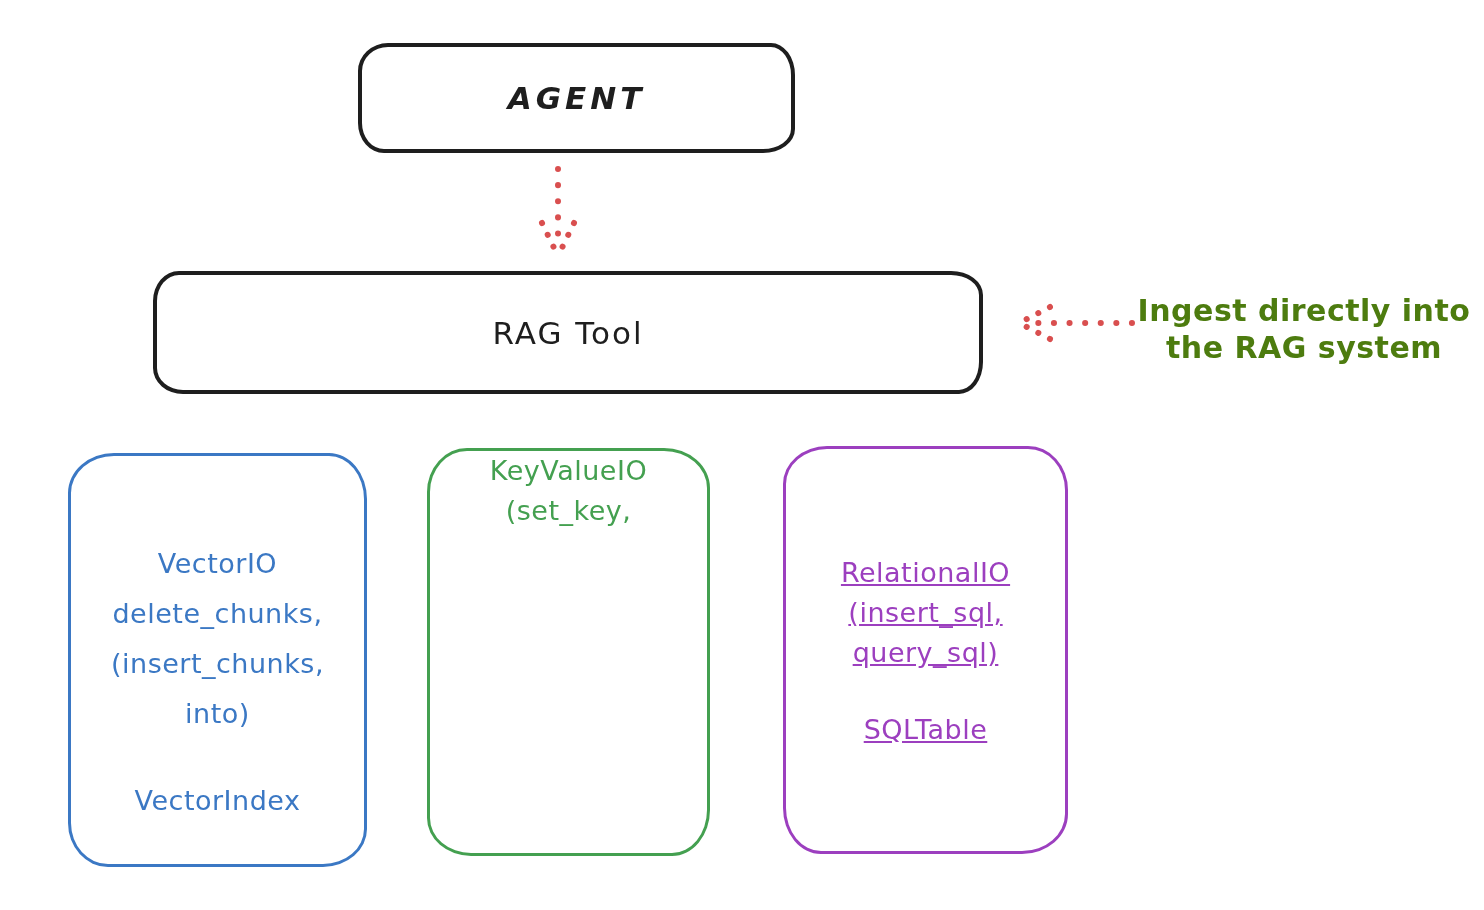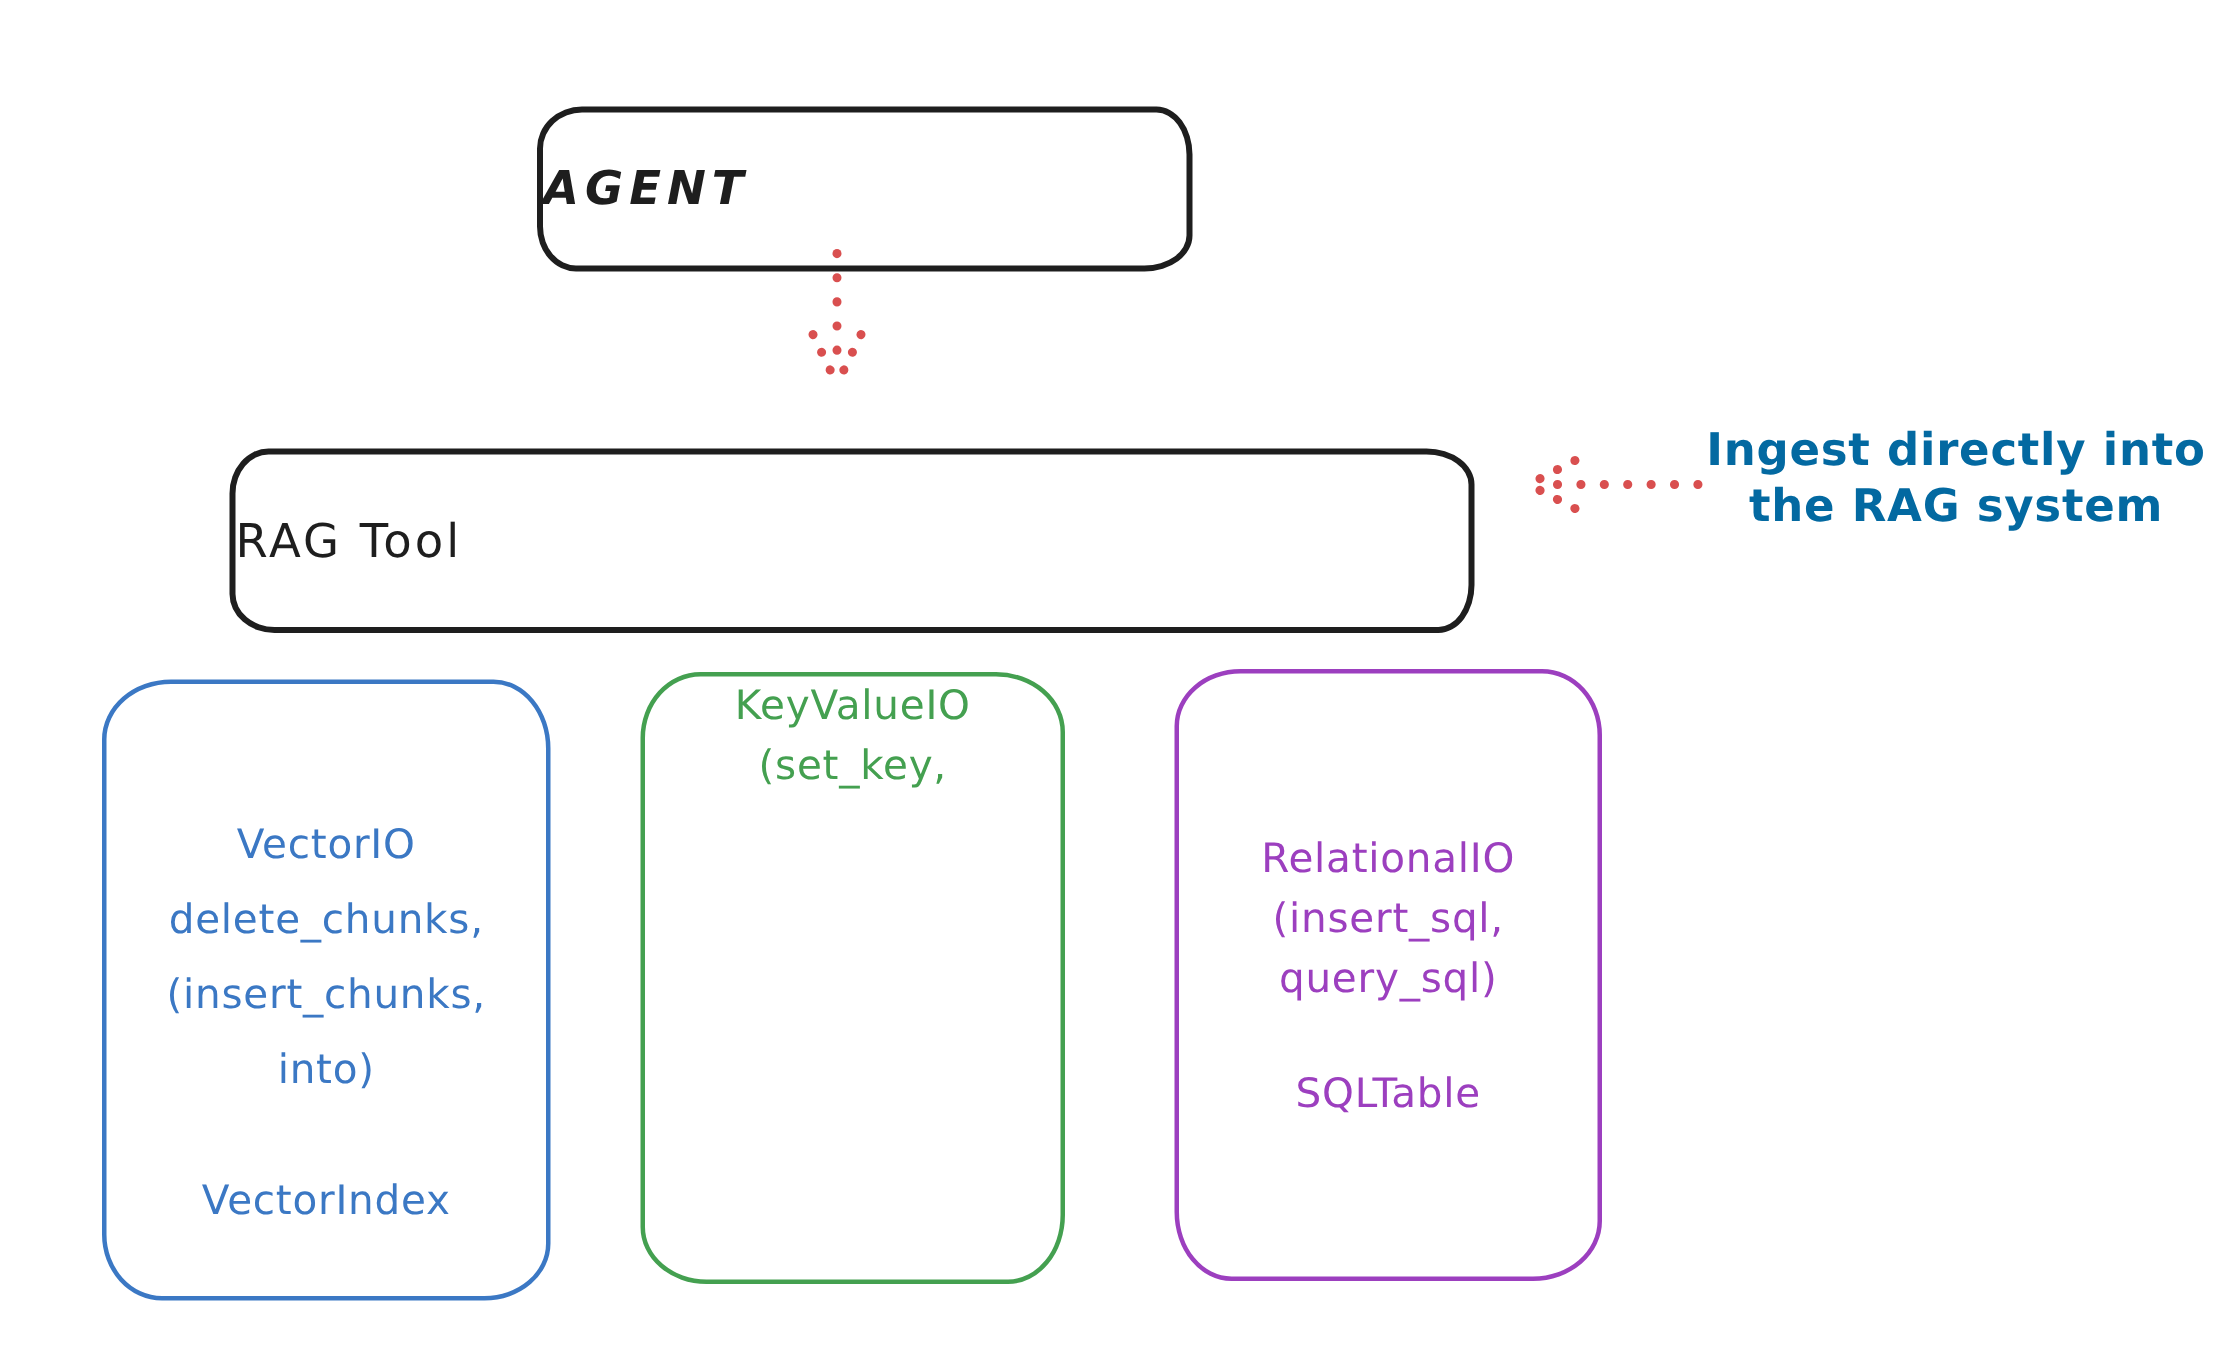--- a/index.html
+++ b/index.html
@@ -13,21 +13,21 @@
   }
   .abs { position:absolute; }
 
   
   .sketch-box {
     position:absolute;
     background:#ffffff;
     border:4px solid #1e1e1e;
     display:flex;
     align-items:center;
-    margin-top:28px;
+    justify-content:center;
   }
   .agent-box {
     left:358px; top:43px; width:437px; height:110px;
     border-radius:30px 24px 32px 26px / 28px 32px 24px 30px;
   }
   .agent-label {
     font-size:31px;
     font-weight:700;
     letter-spacing:4px;
     font-style:italic;
@@ -70,28 +70,29 @@
   .io-box.keyvalue {
     left:427px; top:448px; width:283px; height:408px;
     border-color:#44a050; color:#44a050;
     border-radius:40px 46px 38px 44px / 44px 40px 46px 38px;
   }
   .io-box.relational {
     left:783px; top:446px; width:285px; height:408px;
     border-color:#9c3fbf; color:#9c3fbf;
     border-radius:44px 40px 46px 38px / 38px 44px 40px 46px;
     padding-top:104px;
+    text-decoration:underline;
   }
   .index-line { margin-top:37px; }
 
   
   .annotation {
-    left:1128px; top:282px; width:352px;
+    left:1128px; top:292px; width:352px;
     text-align:center;
-    color:#0369a1;
+    color:#4d7c0f;
     font-size:30px;
     font-weight:700;
     line-height:37px;
     letter-spacing:0.5px;
   }
 
   .arrow-svg { position:absolute; overflow:visible; }
 </style>
 </head>
 <body>

